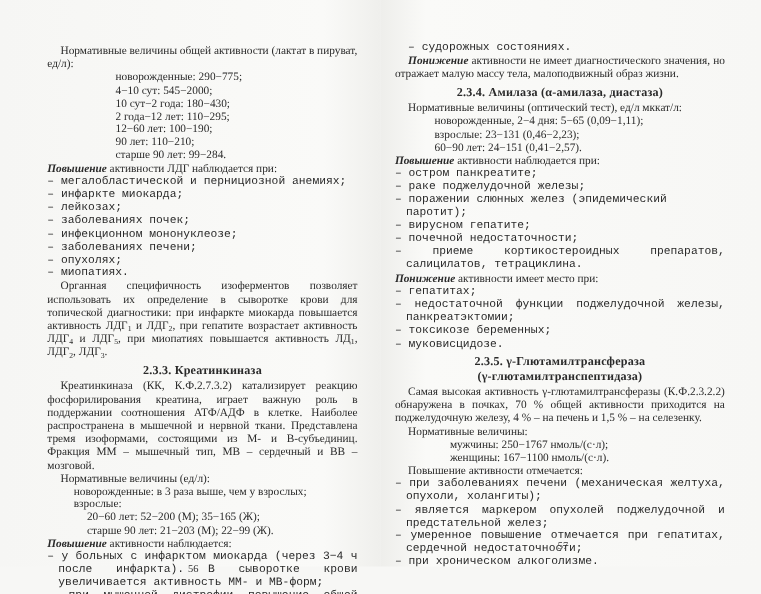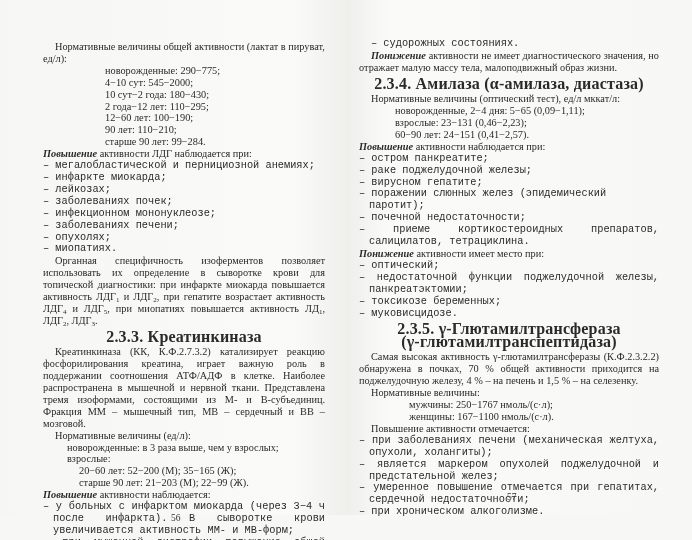--- a/index.html
+++ b/index.html
@@ -20,21 +20,21 @@
     p { margin: 0; }
     .just { text-align: justify; text-align-last: left; }
     .indent { text-indent: 12px; }
     .ind2 { padding-left: 24px; }
     .ind3 { padding-left: 36px; }
     .ind-norm { padding-left: 62px; }
     .dash { padding-left: 10px; text-indent: -10px; font-family: Liberation Mono, monospace; }
     em.bi { font-weight: bold; font-style: italic; }
     h3 {
       margin: 4px 0 3px 0; text-align: center;
-      font-size: 16px; line-height: 12.5px; font-weight: bold;
+      font-size: 11px; line-height: 12.5px; font-weight: bold;
       letter-spacing: 0.2px;
     }
     .page-num {
       position: absolute; font-size: 9.5px; color: #333;
     }
     .page.left .page-num { left: 171px; top: 513px; }
     .page.right .page-num { left: 161px; top: 492px; }
     sub { font-size: 7px; vertical-align: -2px; line-height: 0; }
   </style>
 </head>
@@ -91,28 +91,28 @@
 
       <h3>2.3.4. Амилаза (α-амилаза, диастаза)</h3>
       <p class="indent">Нормативные величины (оптический тест), ед/л  мккат/л:</p>
       <p class="ind3">новорожденные, 2−4 дня: 5−65 (0,09−1,11);</p>
       <p class="ind3">взрослые: 23−131 (0,46−2,23);</p>
       <p class="ind3">60−90 лет: 24−151 (0,41−2,57).</p>
       <p><em class="bi">Повышение</em><span> активности наблюдается при:</span></p>
       <div>
         <p class="dash">– остром панкреатите;</p>
         <p class="dash">– раке поджелудочной железы;</p>
+        <p class="dash">– поражении слюнных желез (эпидемический паротит);</p>
         <p class="dash">– вирусном гепатите;</p>
-        <p class="dash">– поражении слюнных желез (эпидемический паротит);</p>
         <p class="dash">– почечной недостаточности;</p>
         <p class="dash just">– приеме кортикостероидных препаратов, салицилатов, тетрациклина.</p>
       </div>
       <p><em class="bi">Понижение</em><span> активности имеет место при:</span></p>
       <div>
-        <p class="dash">– оптический;</p>
+        <p class="dash">– гепатитах;</p>
         <p class="dash just">– недостаточной функции поджелудочной железы, панкреатэктомии;</p>
         <p class="dash">– токсикозе беременных;</p>
         <p class="dash">– муковисцидозе.</p>
       </div>
 
       <h3>
         <span>2.3.5. γ-Глютамилтрансфераза</span><br>
         <span>(γ-глютамилтранспептидаза)</span>
       </h3>
       <p class="just indent">Самая высокая активность γ-глютамилтрансферазы (К.Ф.2.3.2.2) обнаружена в почках, 70 % общей активности приходится на поджелудочную железу, 4 % – на печень и 1,5 % – на селезенку.</p>

